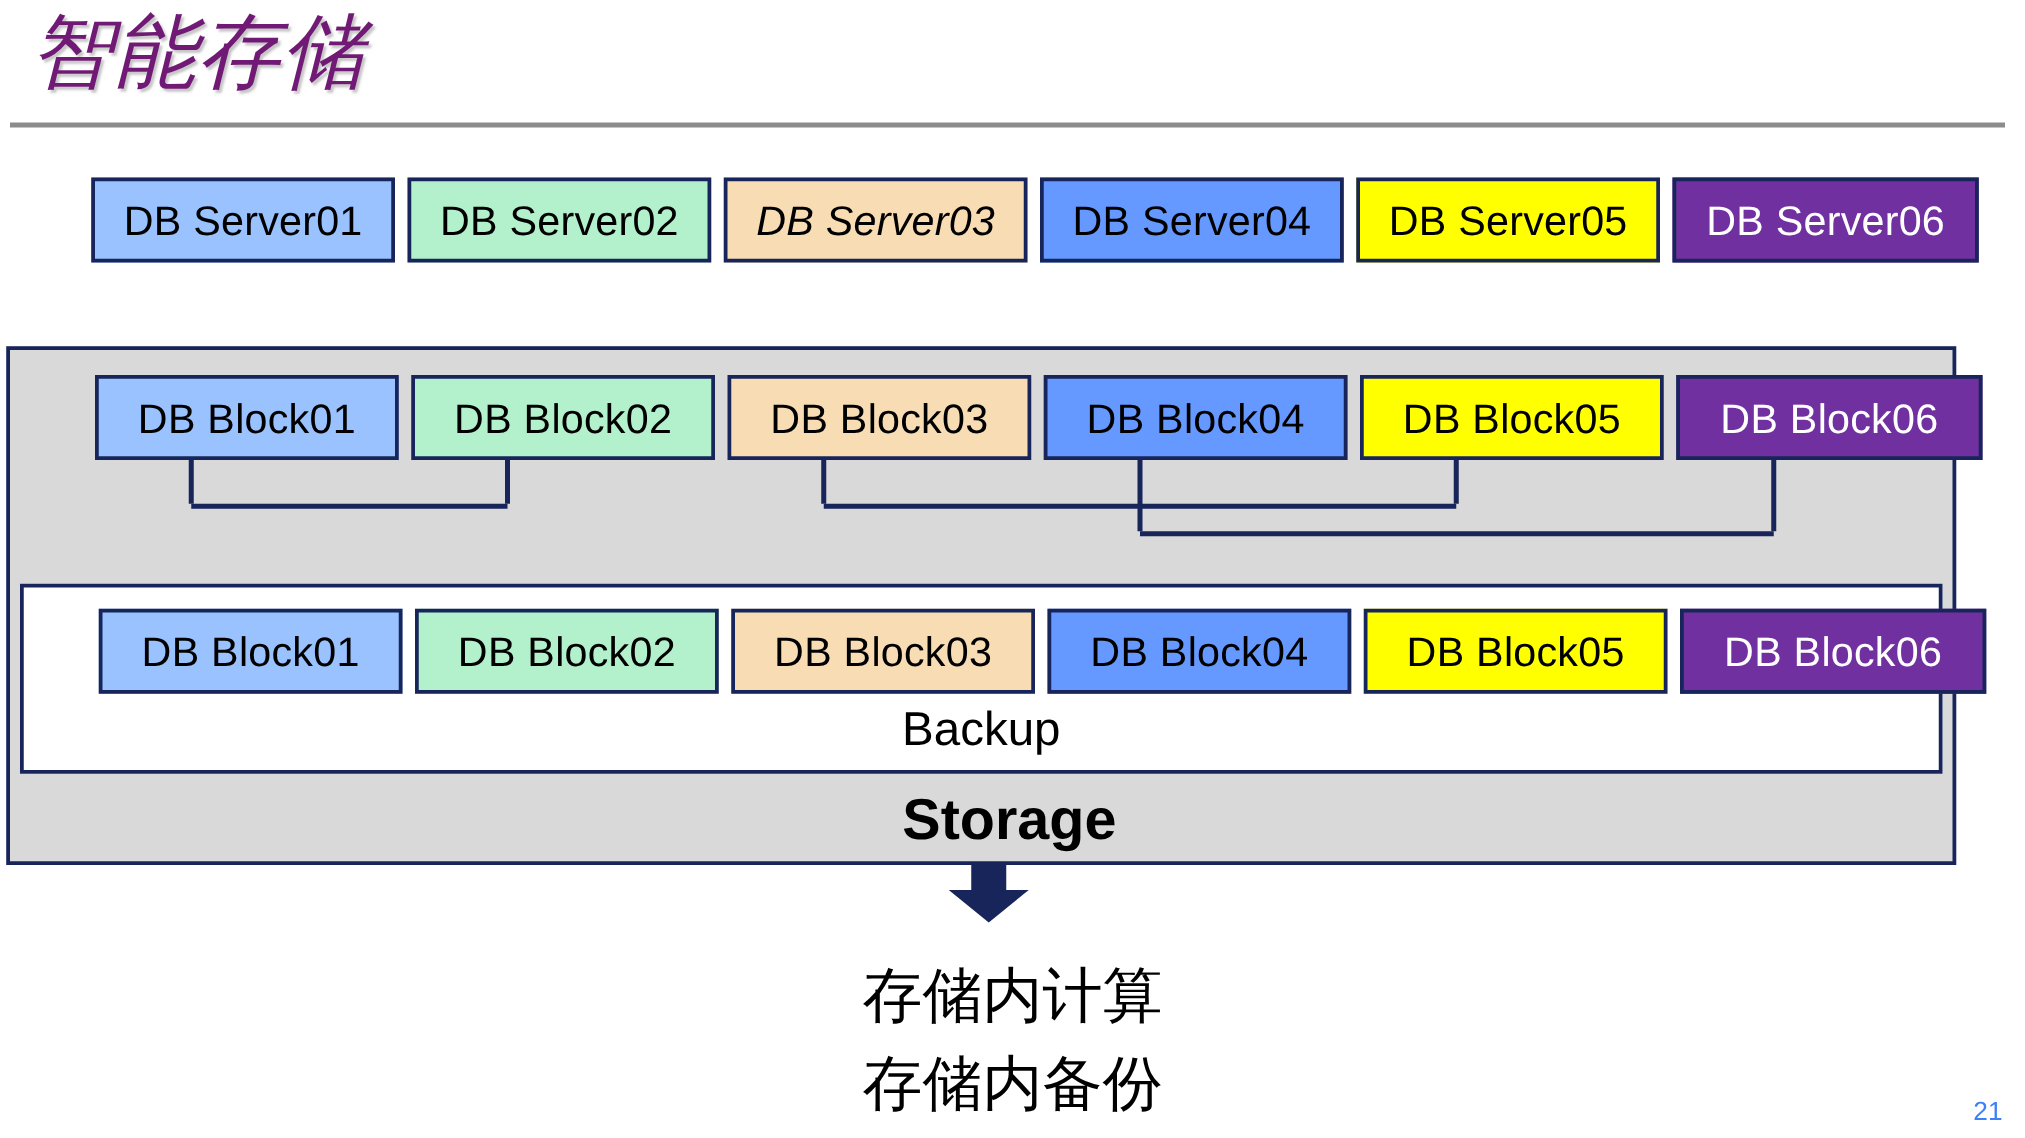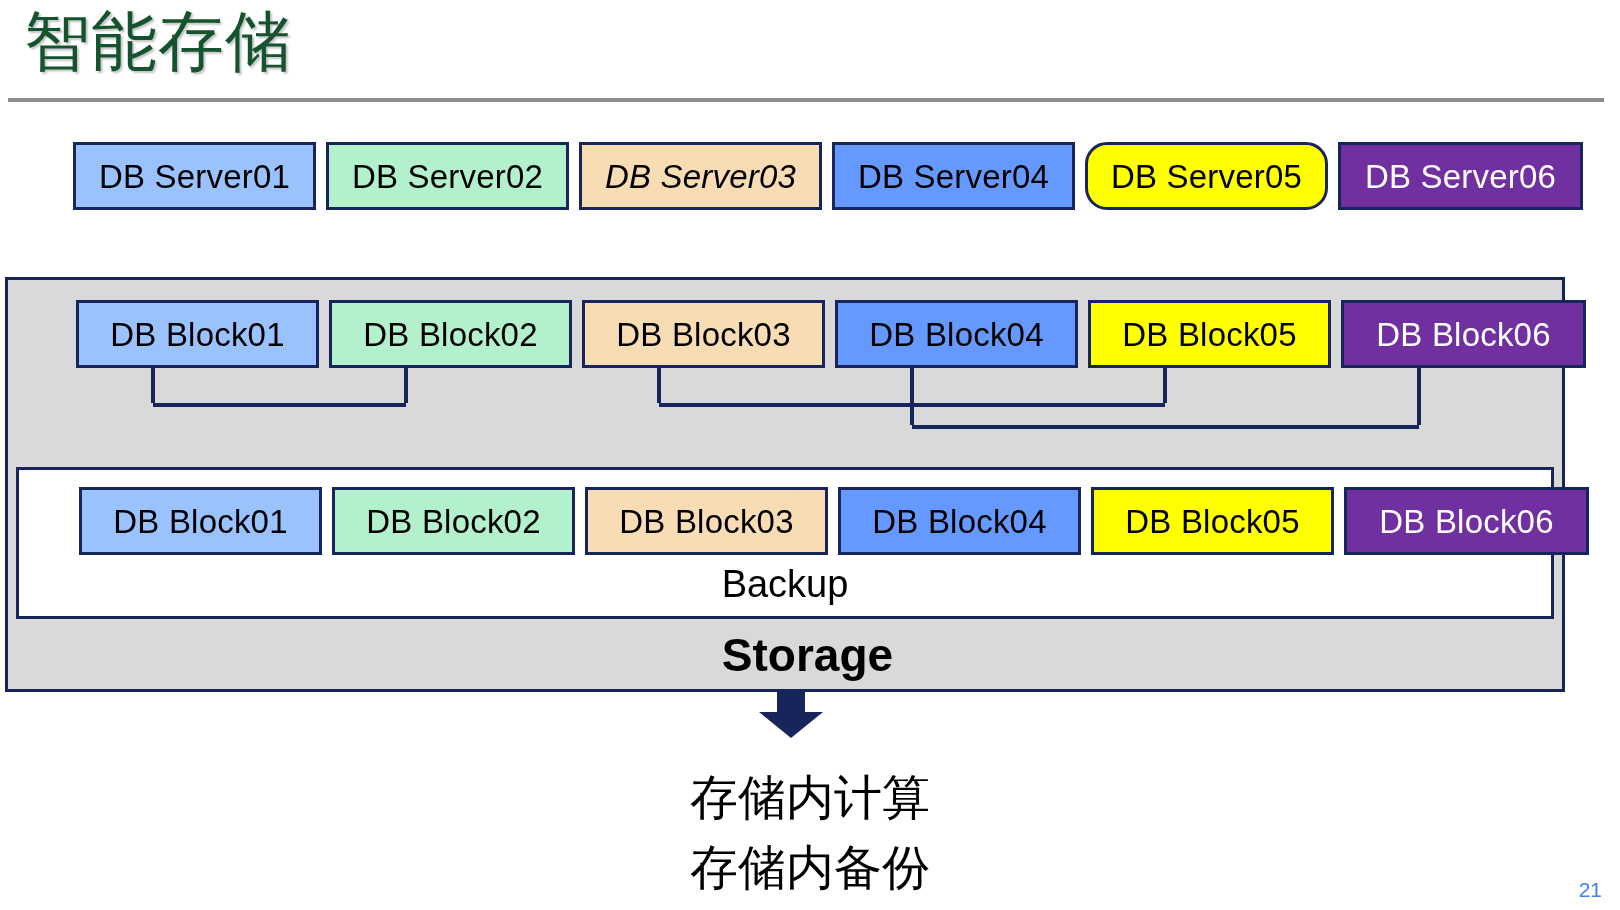--- a/index.html
+++ b/index.html
@@ -18,24 +18,25 @@
   }
 
   
   #slide-title {
     position: absolute;
     left: 24px;
     top: 4px;
     font-size: 66px;
     font-weight: 400;
     line-height: 1.15;
-    color: #14532d;
+    color: #701a75;
     letter-spacing: 1px;
     text-shadow: 2px 2px 2px rgba(150,150,150,0.55);
     white-space: nowrap;
+    font-style: italic;
   }
   #title-rule {
     position: absolute;
     left: 8px;
     top: 98px;
     width: 1596px;
     height: 4px;
     background: #8C8C8C;
   }
 
@@ -178,21 +179,21 @@
     </div>
     <div class="node" style="left: 281px; width: 243px; background: rgb(179, 240, 204); color: rgb(0, 0, 0); border-color: rgb(23, 37, 90);">
       <span>DB Server02</span>
     </div>
     <div class="node" style="left: 534px; width: 243px; background: rgb(247, 220, 180); color: rgb(0, 0, 0); border-color: rgb(23, 37, 90); font-style: italic;">
       <span>DB Server03</span>
     </div>
     <div class="node" style="left: 787px; width: 243px; background: rgb(102, 153, 255); color: rgb(0, 0, 0); border-color: rgb(23, 37, 90);">
       <span>DB Server04</span>
     </div>
-    <div class="node" style="left: 1040px; width: 243px; background: rgb(255, 255, 0); color: rgb(0, 0, 0); border-color: rgb(23, 37, 90); border-radius: 22px;">
+    <div class="node" style="left: 1040px; width: 243px; background: rgb(255, 255, 0); color: rgb(0, 0, 0); border-color: rgb(23, 37, 90);">
       <span>DB Server05</span>
     </div>
     <div class="node" style="left: 1293px; width: 245px; background: rgb(112, 48, 160); color: rgb(255, 255, 255); border-color: rgb(23, 37, 90);">
       <span>DB Server06</span>
     </div>
   </div>
 
 <div id="storage-container">
 
   <div id="block-row-top">

